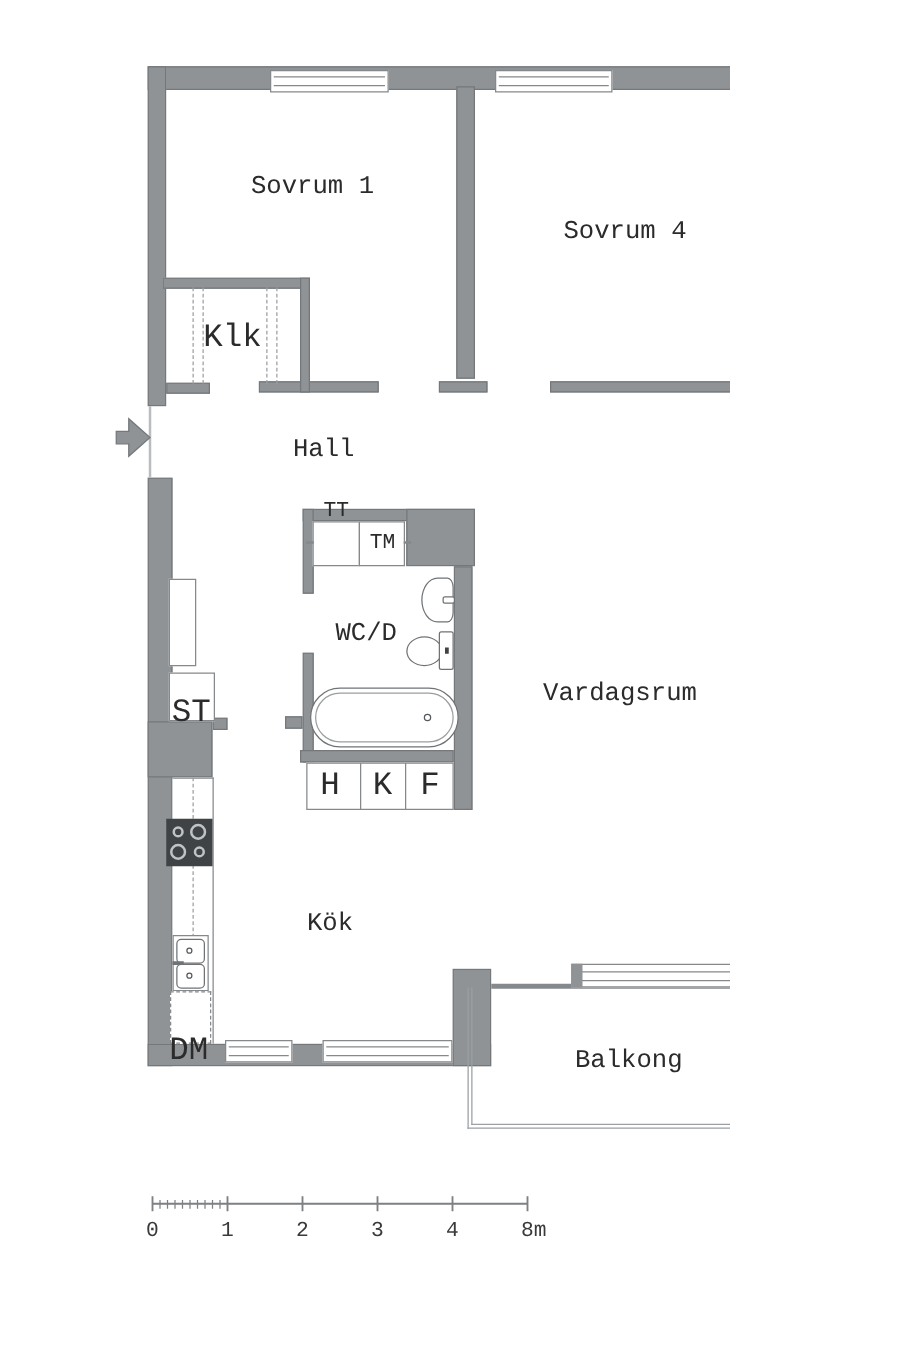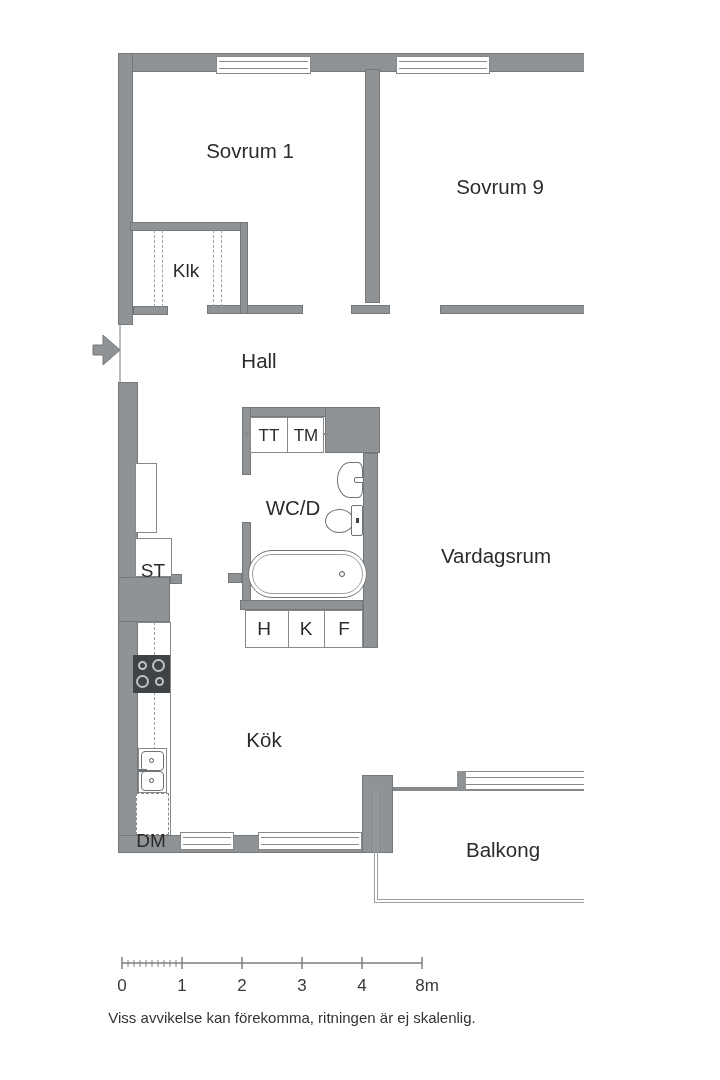--- a/index.html
+++ b/index.html
@@ -1,35 +1,35 @@
 <!DOCTYPE html>
 <html style="--wall: #8f9396; --walledge: #74787b; --line: #85898c; --stove: #3f4346; --text: #2b2b2b;"><head>
 <meta charset="utf-8">
 <style>
   html,body{margin:0;padding:0;background:#fff;}
   .canvas{
     position:relative;width:584px;height:1080px;background:#fff;overflow:hidden;
-    font-family:Liberation Sans, sans-serif;color:var(--text,#2b2b2b);
+    font-family:Liberation Mono, monospace;color:var(--text,#2b2b2b);
   }
   .wall{position:absolute;background:var(--wall,#8f9396);}
   .wall.edged{box-shadow:0 0 0 1px var(--walledge,#74787b) inset;}
   .thinline{position:absolute;background:var(--line,#85898c);}
   .doorline{position:absolute;background:#b9bdc0;}
   .box{position:absolute;background:#fff;border:1px solid var(--line,#85898c);box-sizing:border-box;}
   .dashedbox{position:absolute;background:#fff;border:1.5px dashed var(--line,#85898c);box-sizing:border-box;}
   .dashv{position:absolute;width:0;border-left:1.5px dashed #9b9fa2;}
   .window{position:absolute;background:#fff;border:1px solid var(--line,#85898c);box-sizing:border-box;}
   .window .glass{position:absolute;left:2px;right:2px;top:50%;height:6px;margin-top:-4px;
     border-top:1.5px solid var(--line,#85898c);border-bottom:1.5px solid var(--line,#85898c);}
   .balcony{position:absolute;border:1px solid #9aa0a3;border-top:none;box-sizing:border-box;}
   .balcony .inner{position:absolute;left:2px;right:2px;bottom:2px;top:0;
     border:1px solid #9aa0a3;border-top:none;}
   .lbl{position:absolute;transform:translate(-50%,-50%);white-space:nowrap;line-height:1;}
   .lbl-lg{font-size:20.5px;}
-  .lbl-md{font-size:19px;}
+  .lbl-md{font-size:26px;}
   .lbl-sm{font-size:17px;}
   .lbl-tick{font-size:17px;color:#3a3a3a;}
   .counter{position:absolute;background:#fff;border-top:1px solid var(--line,#85898c);
     border-right:1px solid var(--line,#85898c);box-sizing:border-box;}
   .stove{position:absolute;background:var(--stove,#3f4346);}
   .burner{position:absolute;border:2px solid #c0c3c5;border-radius:50%;box-sizing:border-box;}
   .fixture{position:absolute;background:#fff;border:1.5px solid #6f7376;box-sizing:border-box;}
   .tub{border-radius:24px;}
   .tub .tubinner{position:absolute;inset:3px;border:1px solid #9a9ea1;border-radius:20px;}
   .dot{position:absolute;border:1.5px solid #55585a;border-radius:50%;box-sizing:border-box;background:#fff;}
@@ -134,24 +134,24 @@
     <div style="position:absolute;left:2px;top:2px;width:21px;height:18px;border:1px solid #6f7376;border-radius:4px;"></div>
     <div style="position:absolute;left:2px;top:22px;width:21px;height:18px;border:1px solid #6f7376;border-radius:4px;"></div>
     <div class="dot" style="left:10px;top:9px;width:5px;height:5px;"></div>
     <div class="dot" style="left:10px;top:29px;width:5px;height:5px;"></div>
     <div style="position:absolute;left:-1px;top:20px;width:9px;height:3px;background:#6f7376;"></div>
   </div>
 
   <div class="dashedbox" style="left:136px;top:793px;width:33px;height:42px;"></div>
 
   <span class="lbl lbl-lg" style="left:250px;top:151px;">Sovrum 1</span>
-  <span class="lbl lbl-lg" style="left:500px;top:187px;">Sovrum 9</span>
+  <span class="lbl lbl-lg" style="left:500px;top:187px;">Sovrum 4</span>
   <span class="lbl lbl-md" style="left:186px;top:270px;">Klk</span>
   <span class="lbl lbl-lg" style="left:259px;top:361px;text-align:center;">Hall</span>
-  <span class="lbl lbl-sm" style="left:269px;top:435px;">TT</span>
+  <span class="lbl lbl-sm" style="left:269px;top:409px;">TT</span>
   <span class="lbl lbl-sm" style="left:306px;top:435px;">TM</span>
   <span class="lbl lbl-lg" style="left:293px;top:508px;">WC/D</span>
   <span class="lbl lbl-md" style="left:153px;top:570px;">ST</span>
   <span class="lbl lbl-lg" style="left:496px;top:556px;">Vardagsrum</span>
   <span class="lbl lbl-md" style="left:264px;top:628px;">H</span>
   <span class="lbl lbl-md" style="left:306px;top:628px;">K</span>
   <span class="lbl lbl-md" style="left:344px;top:628px;">F</span>
   <span class="lbl lbl-lg" style="left:264px;top:740px;">Kök</span>
   <span class="lbl lbl-md" style="left:151px;top:840px;">DM</span>
   <span class="lbl lbl-lg" style="left:503px;top:850px;">Balkong</span>
@@ -178,15 +178,14 @@
       <line x1="176" y1="960" x2="176" y2="967"></line>
     </g>
   </svg>
   <span class="lbl lbl-tick" style="left:122px;top:985px;">0</span>
   <span class="lbl lbl-tick" style="left:182px;top:985px;">1</span>
   <span class="lbl lbl-tick" style="left:242px;top:985px;">2</span>
   <span class="lbl lbl-tick" style="left:302px;top:985px;">3</span>
   <span class="lbl lbl-tick" style="left:362px;top:985px;">4</span>
   <span class="lbl lbl-tick" style="left:427px;top:985px;">8m</span>
 
-  <div class="disclaimer" style="left:292px;top:1009px;">Viss avvikelse kan förekomma, ritningen är ej skalenlig.</div>
 
 </div>
 
 </body></html>

